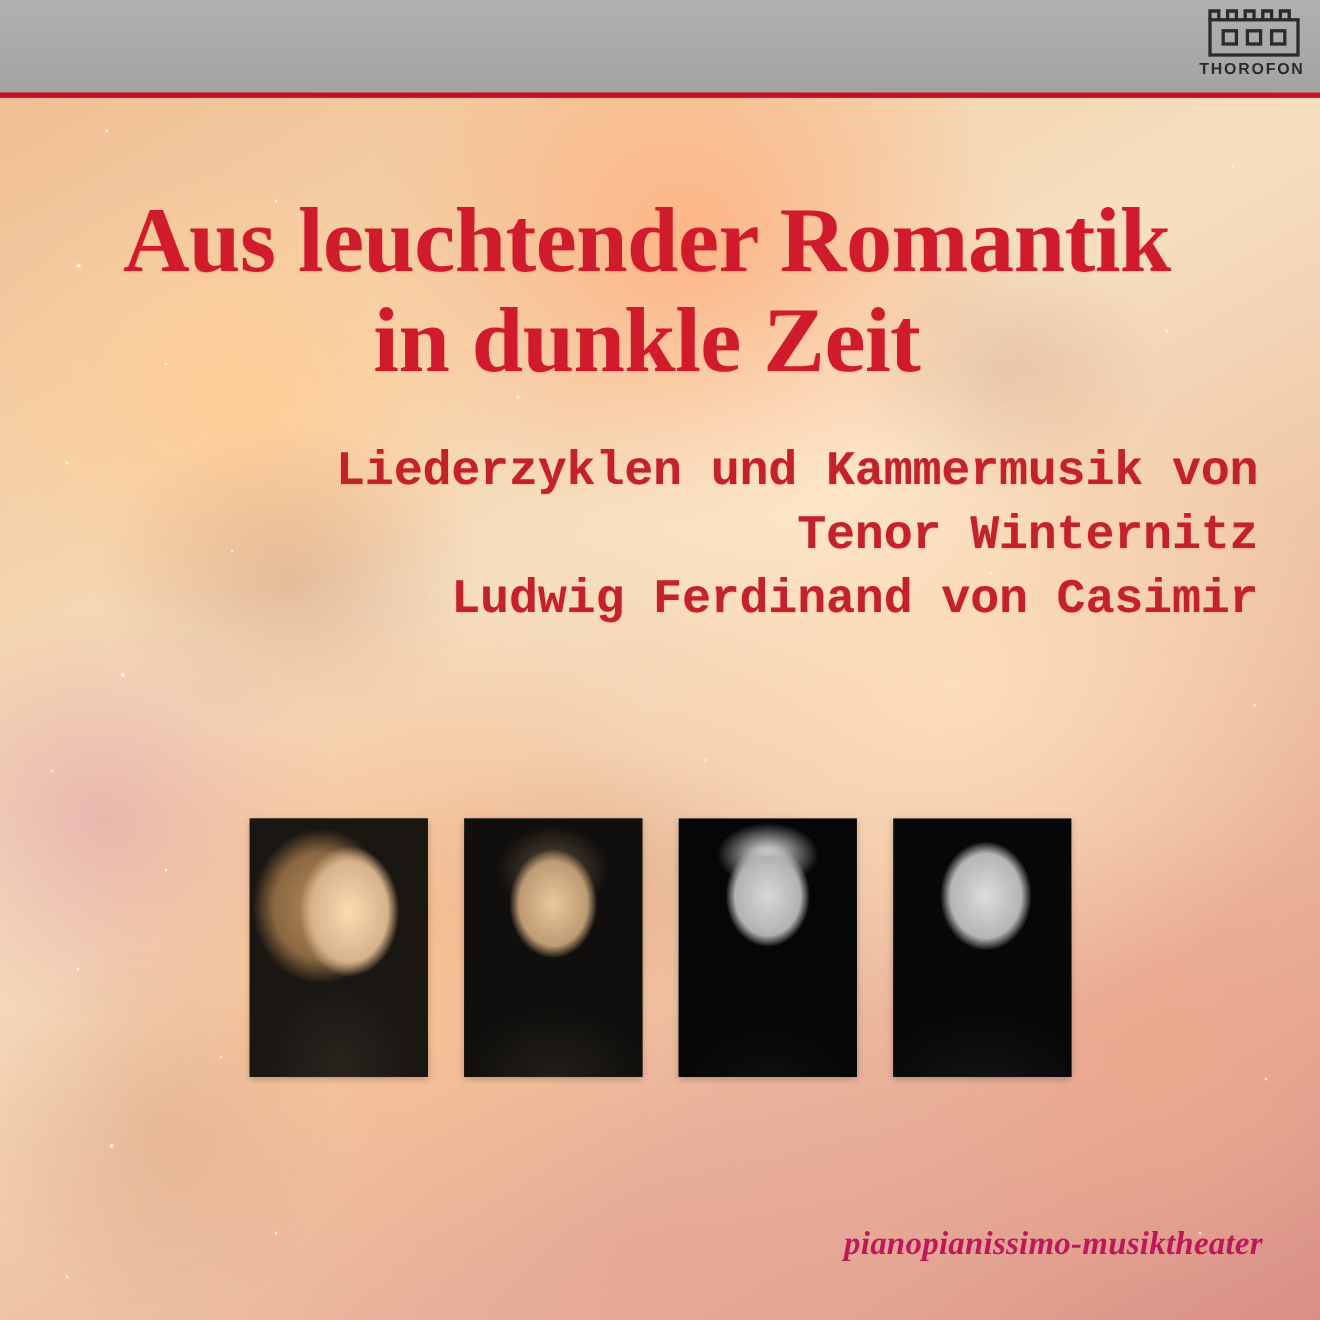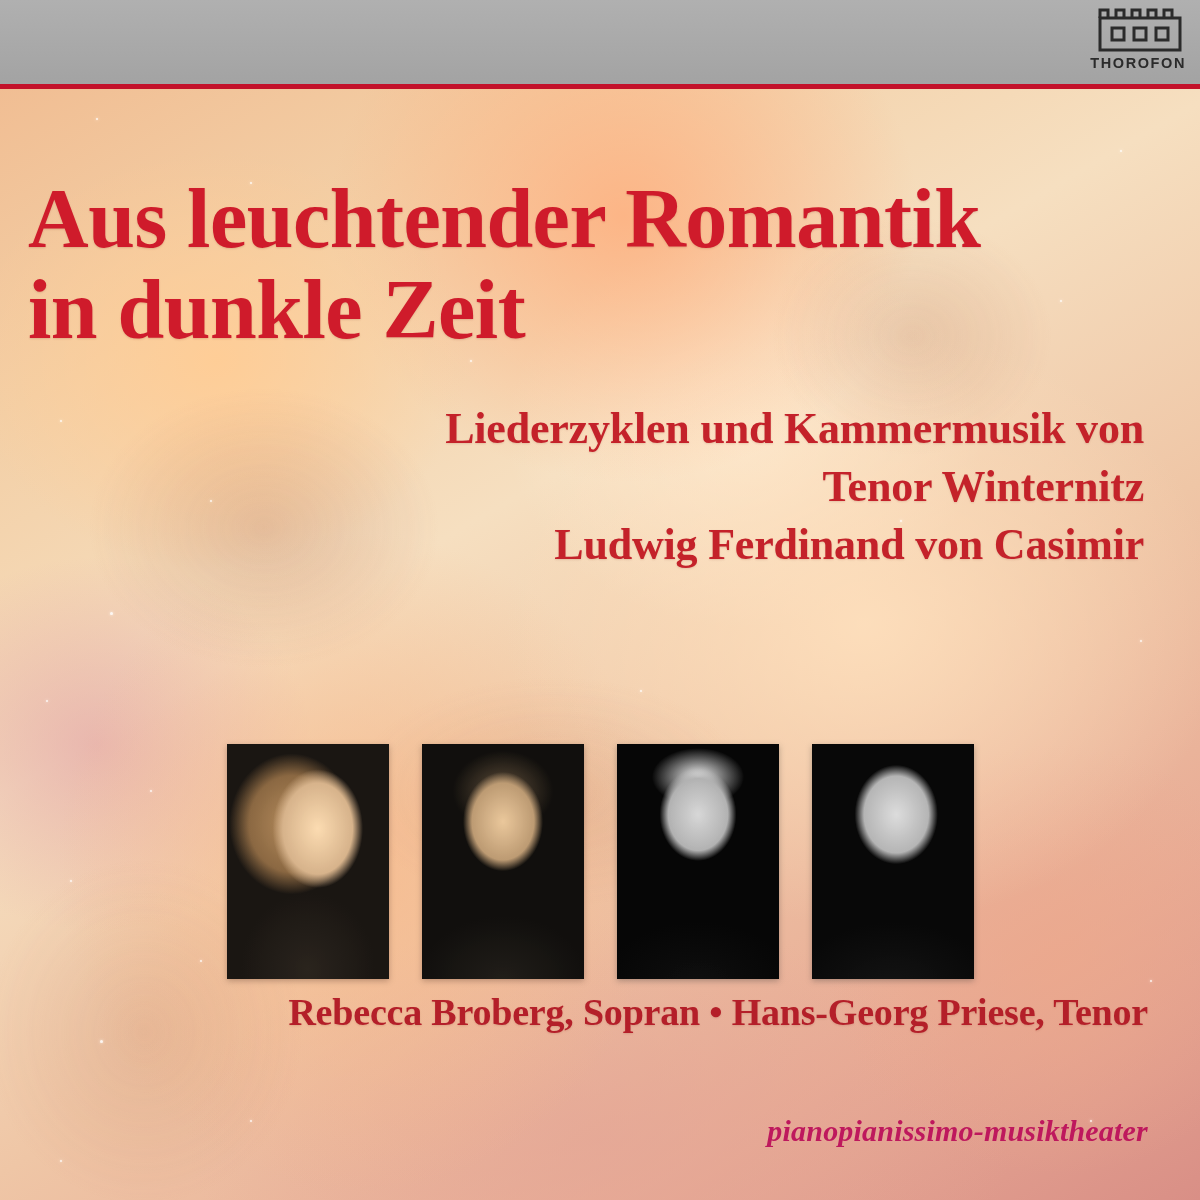--- a/index.html
+++ b/index.html
@@ -103,40 +103,40 @@
   
   .content {
     position: absolute;
     inset: 0;
   }
   .main-title {
     position: absolute;
     top: 118px;
     left: 28px;
     right: 52px;
-    text-align: left;
+    text-align: center;
     color: #cf1b2b;
     font-family: "Liberation Serif", serif;
     font-weight: 700;
     font-size: 84px;
     line-height: 1.08;
     letter-spacing: -0.5px;
     text-shadow: 0 1px 2px rgba(120,40,30,0.18);
   }
   .main-title .line1 { display: block; }
   .main-title .line2 { display: block; }
 
   .subtitle {
     position: absolute;
     top: 400px;
     left: 60px;
     right: 56px;
     text-align: right;
     color: #c4222a;
-    font-family: Liberation Serif, serif;
+    font-family: Liberation Mono, monospace;
     font-weight: 700;
     font-size: 44px;
     line-height: 1.32;
     letter-spacing: -0.2px;
     text-shadow: 0 1px 2px rgba(120,40,30,0.15);
   }
   .subtitle span { display: block; }
 
   
   .portraits {
@@ -284,19 +284,18 @@
     </div>
 
     <div class="portraits">
       <div class="portrait p1 p-sepia"></div>
       <div class="portrait p2 p-sepia"></div>
       <div class="portrait p3 p-gray"></div>
       <div class="portrait p4 p-gray"></div>
     </div>
 
     <div class="performers">
-      <span class="pline">Rebecca Broberg, Sopran • Hans-Georg Priese, Tenor</span>
     </div>
 
     <div class="ensemble">pianopianissimo-musiktheater</div>
 
   </div>
 </div>
 
 </body></html>

